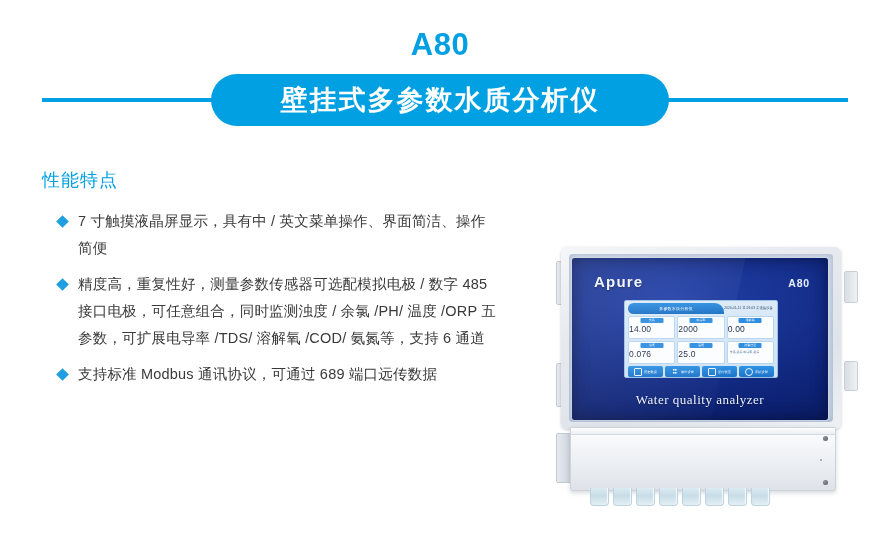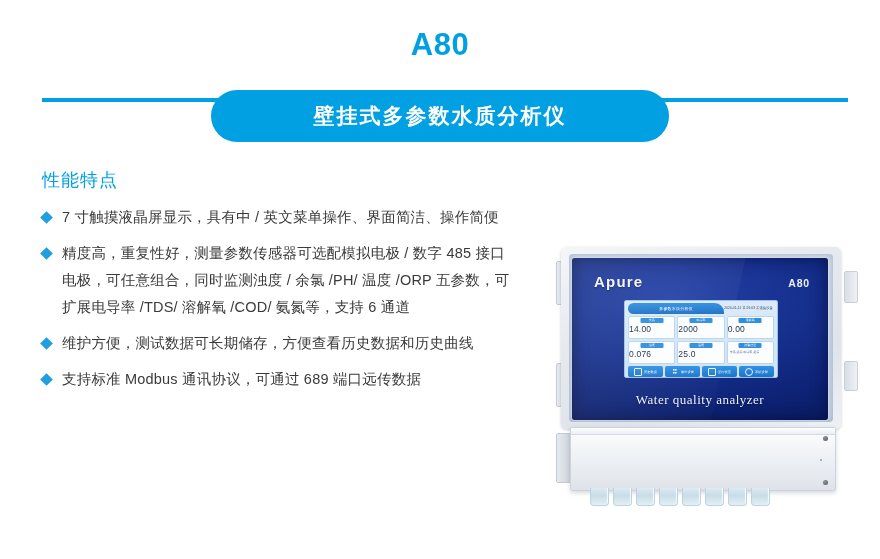--- a/index.html
+++ b/index.html
@@ -44,27 +44,27 @@
     position: absolute;
     top: 24px;
     height: 4px;
     background: #00a0e2;
   }
   .rule-left { left: 42px; width: 180px; }
   .rule-right { left: 658px; width: 190px; }
   .banner-pill {
     position: absolute;
     left: 211px;
-    top: 16px;
+    top: 0;
     width: 458px;
     height: 52px;
     background: #00a0e2;
     border-radius: 26px;
     color: #ffffff;
-    font-size: 21px;
+    font-size: 27px;
     font-weight: bold;
     letter-spacing: 2px;
     display: flex;
     align-items: center;
     justify-content: center;
     box-sizing: border-box;
   }
 
   
   .features {
@@ -76,21 +76,21 @@
   .features-heading {
     font-size: 18px;
     font-weight: normal;
     color: #00a0e2;
     letter-spacing: 1px;
     margin: 0 0 12px 0;
     line-height: 24px;
   }
   .feature-list {
     list-style: none;
-    margin: 0;
+    margin: 16px;
     padding: 0;
   }
   .feature-item {
     position: relative;
     padding-left: 20px;
     margin-bottom: 9px;
     font-size: 14.5px;
     line-height: 27px;
     color: #3a3a3a;
     letter-spacing: 0.2px;
@@ -420,24 +420,20 @@
     <li class="feature-item">
       <span class="bullet-diamond"></span>
       <span>7 寸触摸液晶屏显示，具有中 / 英文菜单操作、界面简洁、操作简便</span>
     </li>
     <li class="feature-item">
       <span class="bullet-diamond"></span>
       <span>精度高，重复性好，测量参数传感器可选配模拟电极 / 数字 485 接口电极，可任意组合，同时监测浊度 / 余氯 /PH/ 温度 /ORP 五参数，可扩展电导率 /TDS/ 溶解氧 /COD/ 氨氮等，支持 6 通道</span>
     </li>
     <li class="feature-item">
       <span class="bullet-diamond"></span>
-      <span>维护方便，测试数据可长期储存，方便查看历史数据和历史曲线</span>
-    </li>
-    <li class="feature-item">
-      <span class="bullet-diamond"></span>
       <span>支持标准 Modbus 通讯协议，可通过 689 端口远传数据</span>
     </li>
   </ul>
 </div>
 
 <div class="product">
 
   <div class="flange f1"></div>
   <div class="flange f2"></div>
   <div class="flange-r fr1"></div>

